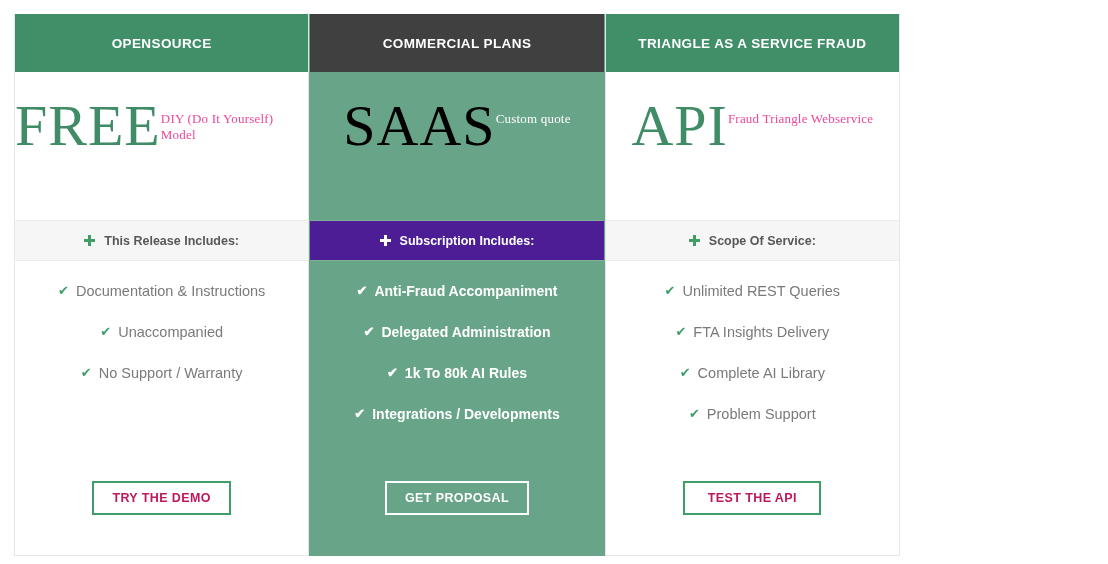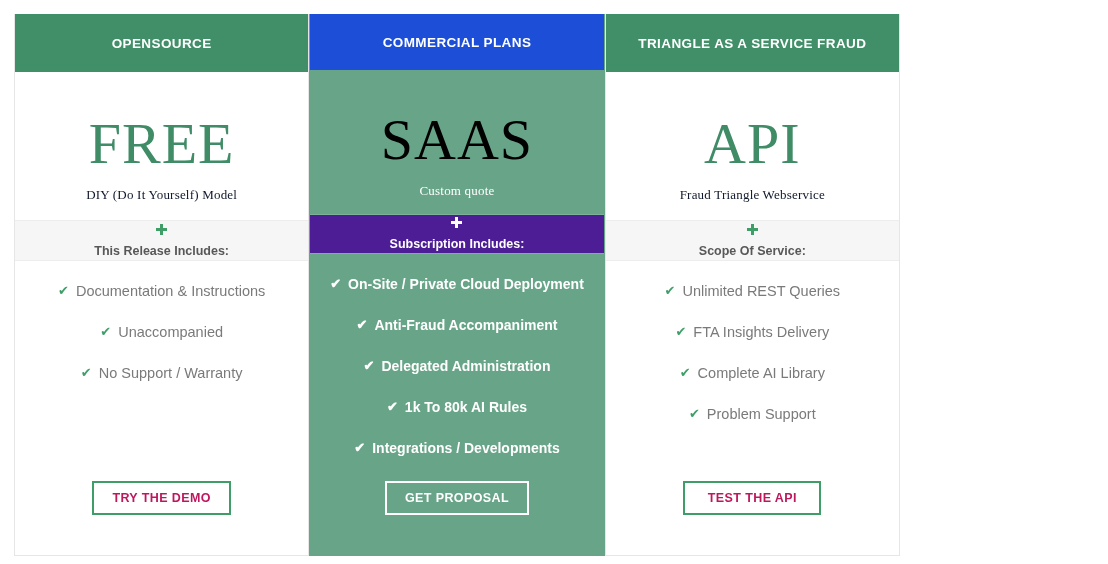--- a/index.html
+++ b/index.html
@@ -38,63 +38,62 @@
     display: flex;
     align-items: center;
     justify-content: center;
     font-size: 13.5px;
     font-weight: bold;
     letter-spacing: 0.4px;
     text-align: center;
     padding: 0 10px;
     white-space: nowrap;
   }
-  .card.featured .card-header { background: #1d4ed8; }
+  .card.featured .card-header { background: #404040; }
 
   
   .price-block {
     height: 148px;
     display: flex;
-    flex-direction: column;
-    align-items: center;
+    flex-direction: row;
+    align-items: flex-start;
     justify-content: center;
     padding-top: 25px;
   }
   .price {
     font-family: "Liberation Serif", serif;
     font-size: 58px;
     line-height: 1;
     color: #3f8c66;
     font-weight: normal;
     letter-spacing: 1px;
   }
   .card.featured .price { color: #000000; }
   .price-sub {
     font-family: "Liberation Serif", serif;
     font-size: 13px;
-    color: #0f172a;
+    color: #ec4899;
     margin-top: 14px;
     letter-spacing: 0.2px;
   }
   .card.featured .price-sub { color: #ffffff; }
 
   
   .includes-band {
     height: 41px;
     background: #f6f6f6;
     display: flex;
     align-items: center;
     justify-content: center;
     gap: 9px;
     font-size: 12.5px;
     font-weight: bold;
     color: #585858;
     border-top: 1px solid #ededed;
     border-bottom: 1px solid #ededed;
-    flex-direction: column;
   }
   .card.featured .includes-band {
     background: #4c1d95;
     color: #ffffff;
     border-top-color: #7fb099;
     border-bottom-color: #7fb099;
   }
   .plus-icon {
     display: inline-block;
     width: 11px; height: 11px;
@@ -193,21 +192,20 @@
     <div class="card-header">COMMERCIAL PLANS</div>
     <div class="price-block">
       <div class="price">SAAS</div>
       <div class="price-sub">Custom quote</div>
     </div>
     <div class="includes-band">
       <span class="plus-icon"></span>
       <span>Subscription Includes:</span>
     </div>
     <ul class="features">
-      <li class="feature"><span class="check-icon">✔</span><span>On-Site / Private Cloud Deployment</span></li>
       <li class="feature"><span class="check-icon">✔</span><span>Anti-Fraud Accompaniment</span></li>
       <li class="feature"><span class="check-icon">✔</span><span>Delegated Administration</span></li>
       <li class="feature"><span class="check-icon">✔</span><span>1k To 80k AI Rules</span></li>
       <li class="feature"><span class="check-icon">✔</span><span>Integrations / Developments</span></li>
     </ul>
     <div class="card-action">
       <button class="cta-button">GET PROPOSAL</button>
     </div>
   </div>
 

